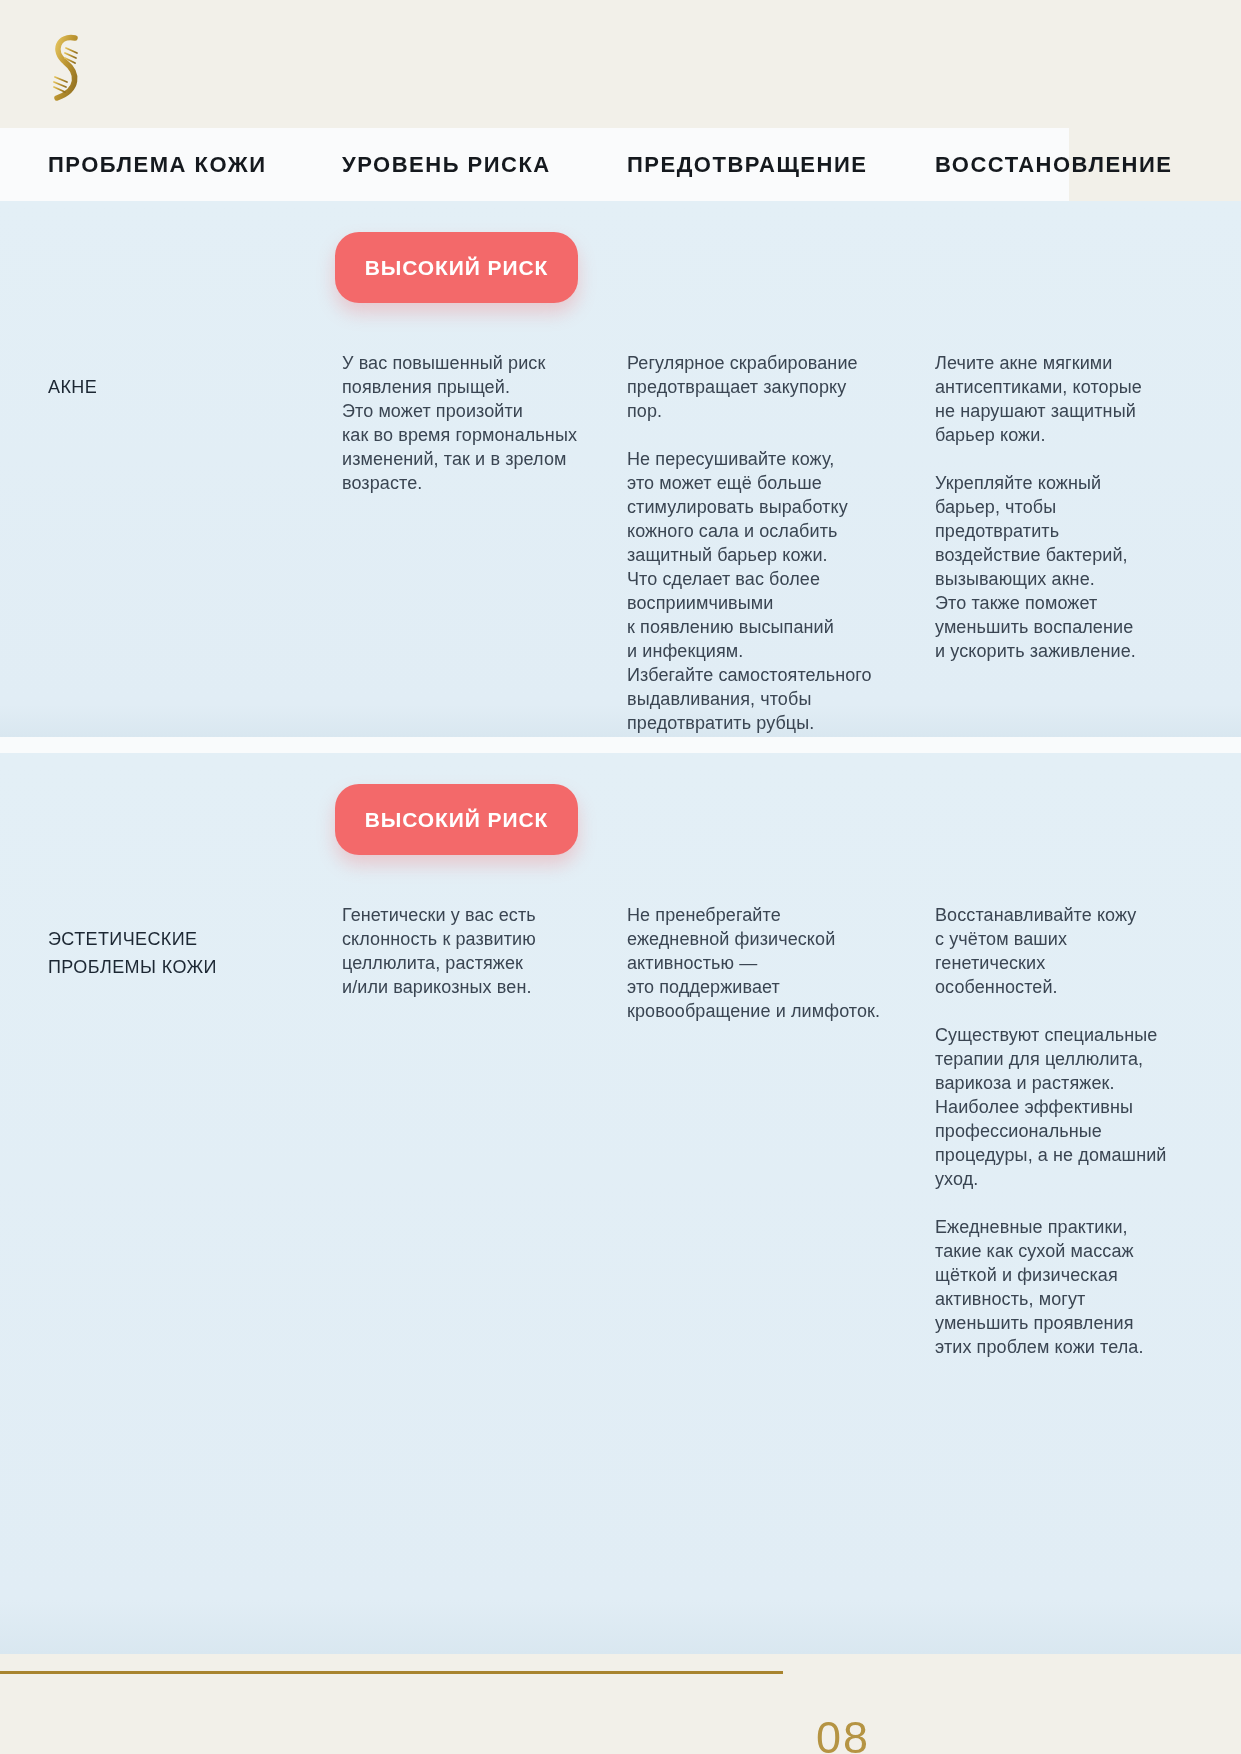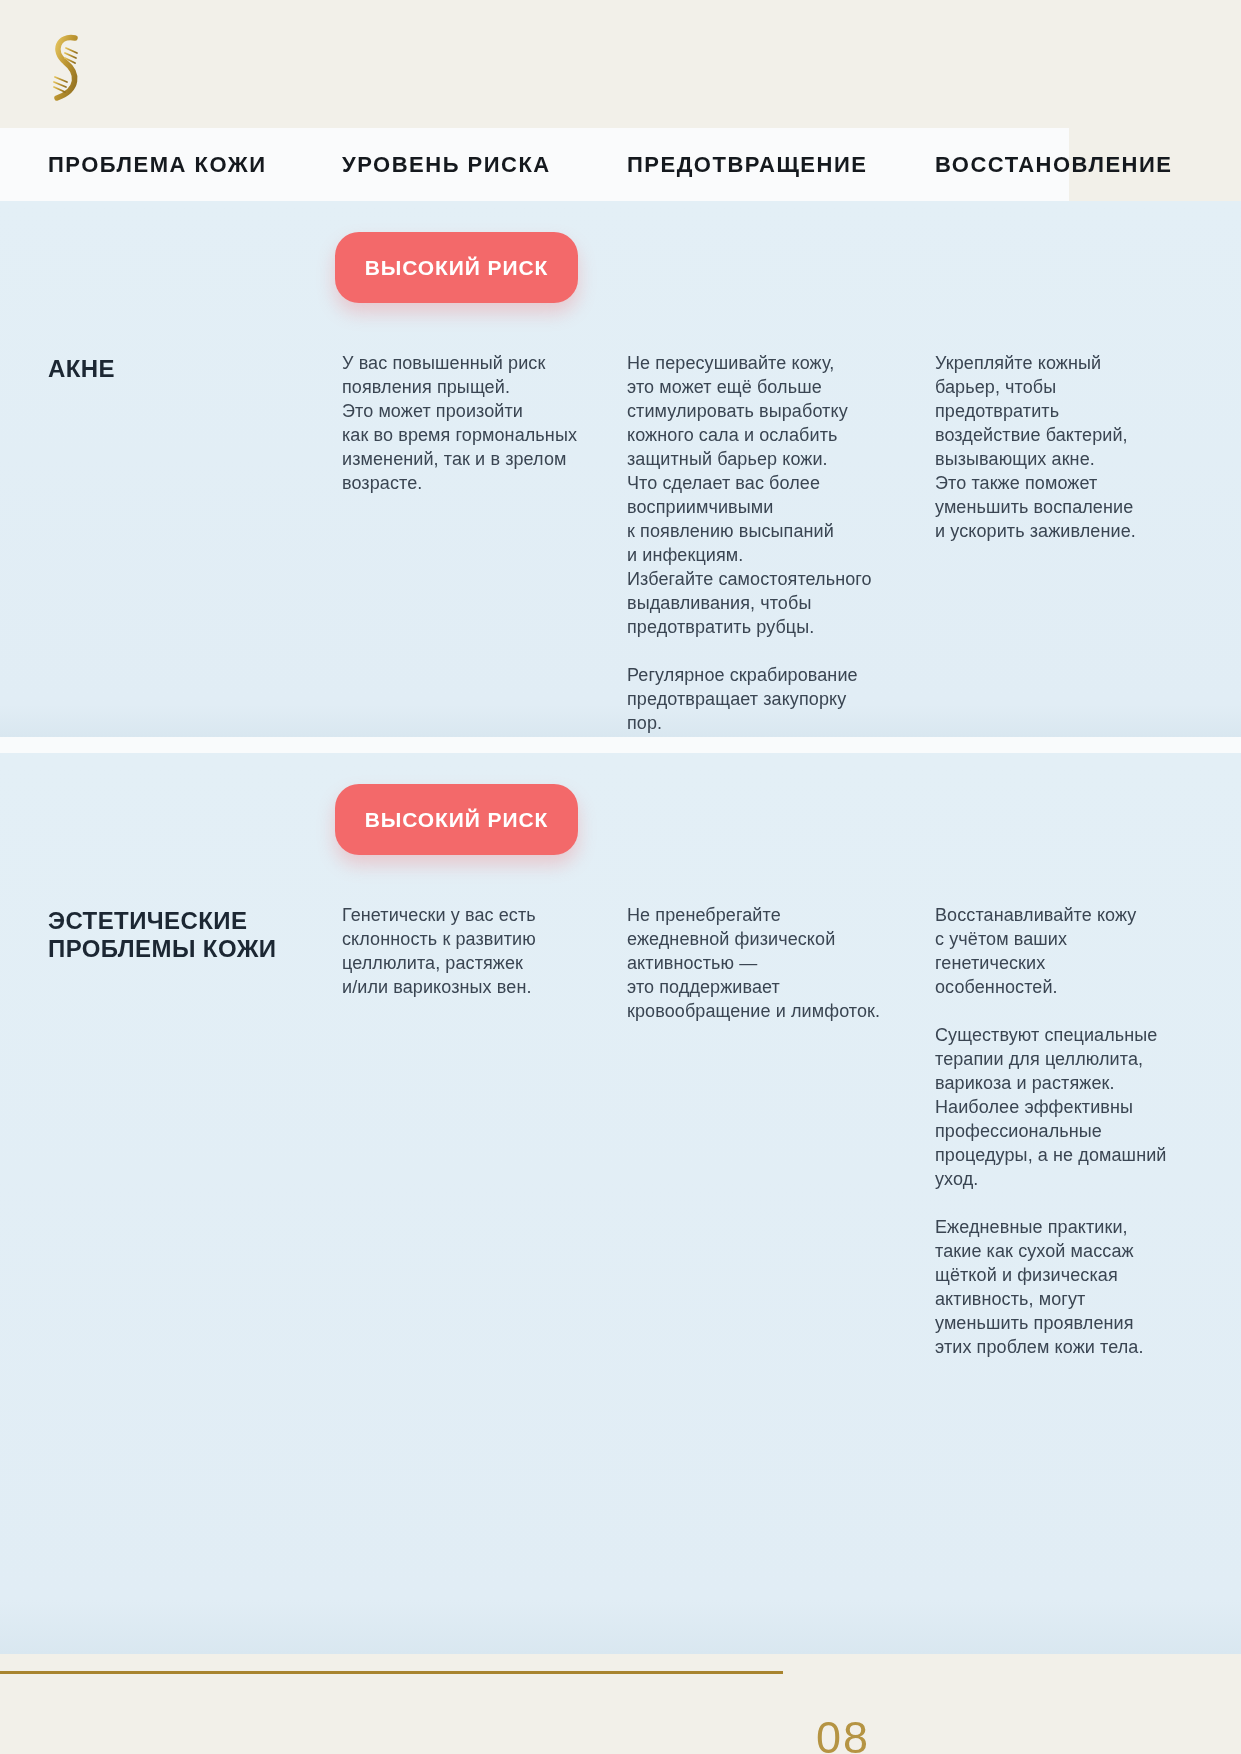--- a/index.html
+++ b/index.html
@@ -49,23 +49,23 @@
     white-space:nowrap;
   }
 
   .cell { grid-row:2; margin-top:48px; padding-right:18px; }
   .cell.c1 { grid-column:1; }
   .cell.c2 { grid-column:2; }
   .cell.c3 { grid-column:3; }
   .cell.c4 { grid-column:4; padding-right:0; }
 
   .problem-title {
-    font-size:24px; font-weight:bold; color:#1C2733;
+    font-size:18px; font-weight:normal; color:#1C2733;
     letter-spacing:0.4px; line-height:28px; white-space:pre-line;
-    margin-top:4px;
+    margin-top:22px;
   }
   .body-text {
     font-size:18px; line-height:24px; color:#3A4552;
     letter-spacing:0.1px; white-space:pre-line;
   }
   .body-text + .body-text { margin-top:24px; }
 
   .footer-line {
     position:absolute; top:1671px; left:0; width:783px; height:3px;
     background:#A8842F;
@@ -116,37 +116,41 @@
     </div>
     <div class="cell c2">
       <p class="body-text">У вас повышенный риск
 появления прыщей.
 Это может произойти
 как во время гормональных
 изменений, так и в зрелом
 возрасте.</p>
     </div>
     <div class="cell c3">
+      <p class="body-text">Регулярное скрабирование
+предотвращает закупорку
+пор.</p>
       <p class="body-text">Не пересушивайте кожу,
 это может ещё больше
 стимулировать выработку
 кожного сала и ослабить
 защитный барьер кожи.
 Что сделает вас более
 восприимчивыми
 к появлению высыпаний
 и инфекциям.
 Избегайте самостоятельного
 выдавливания, чтобы
 предотвратить рубцы.</p>
-      <p class="body-text">Регулярное скрабирование
-предотвращает закупорку
-пор.</p>
     </div>
     <div class="cell c4">
+      <p class="body-text">Лечите акне мягкими
+антисептиками, которые
+не нарушают защитный
+барьер кожи.</p>
       <p class="body-text">Укрепляйте кожный
 барьер, чтобы
 предотвратить
 воздействие бактерий,
 вызывающих акне.
 Это также поможет
 уменьшить воспаление
 и ускорить заживление.</p>
     </div>
   </section>

